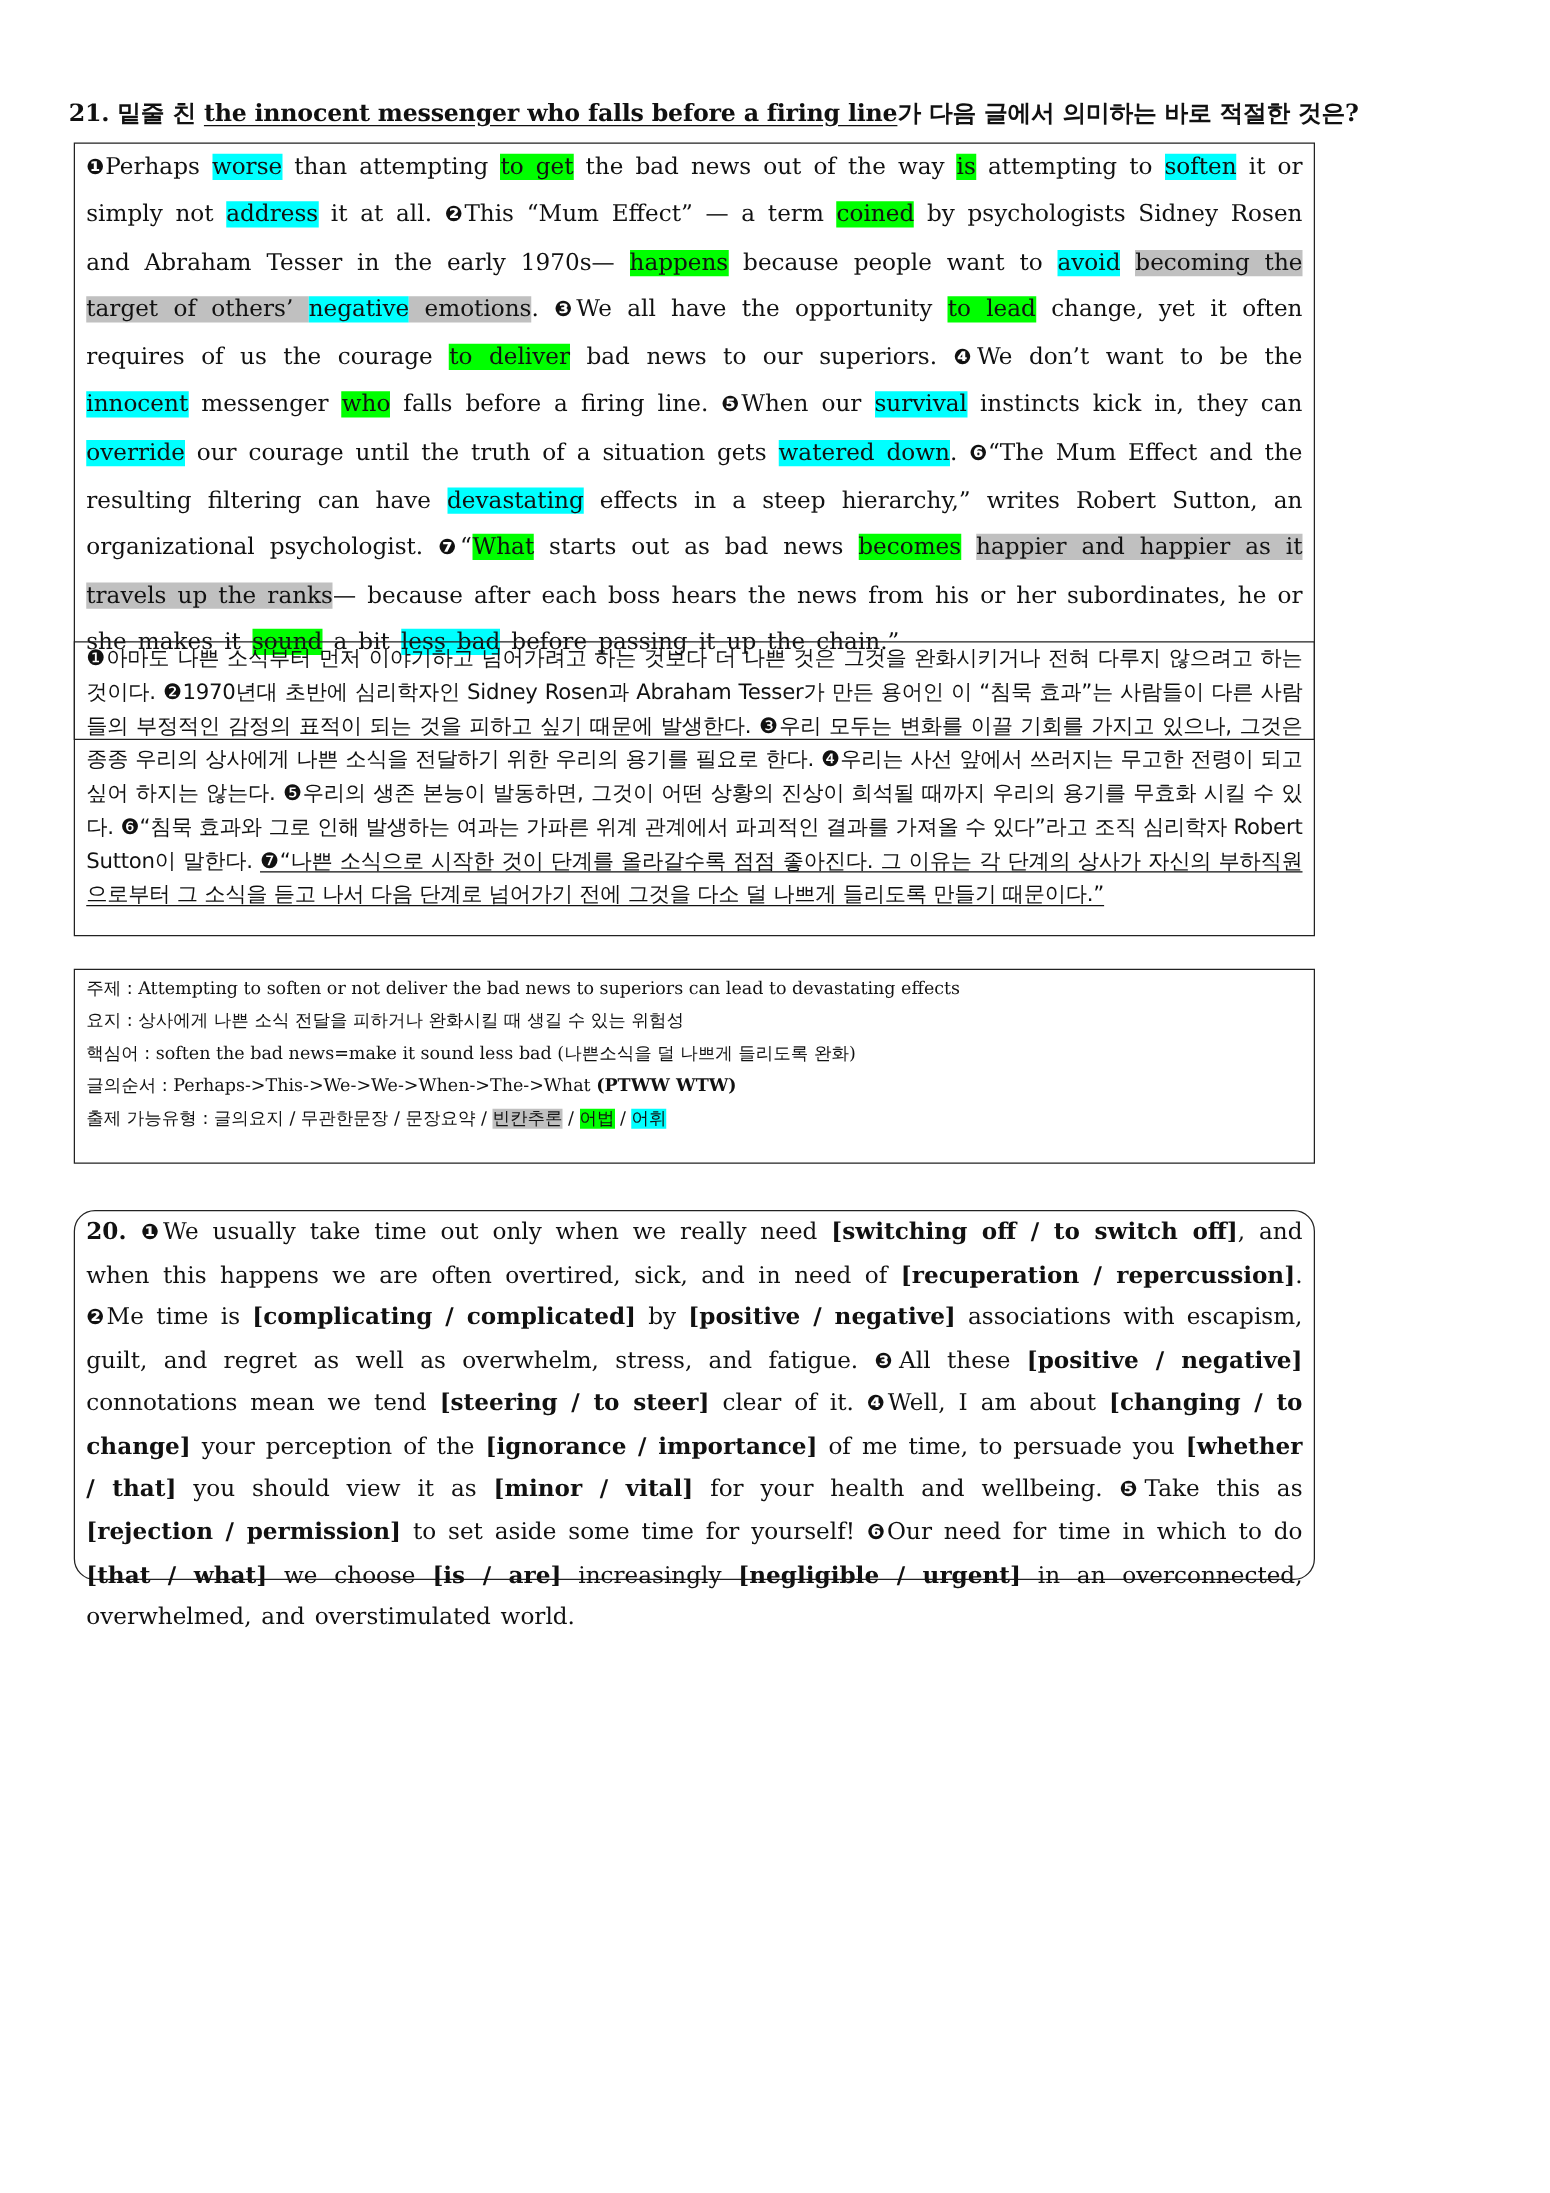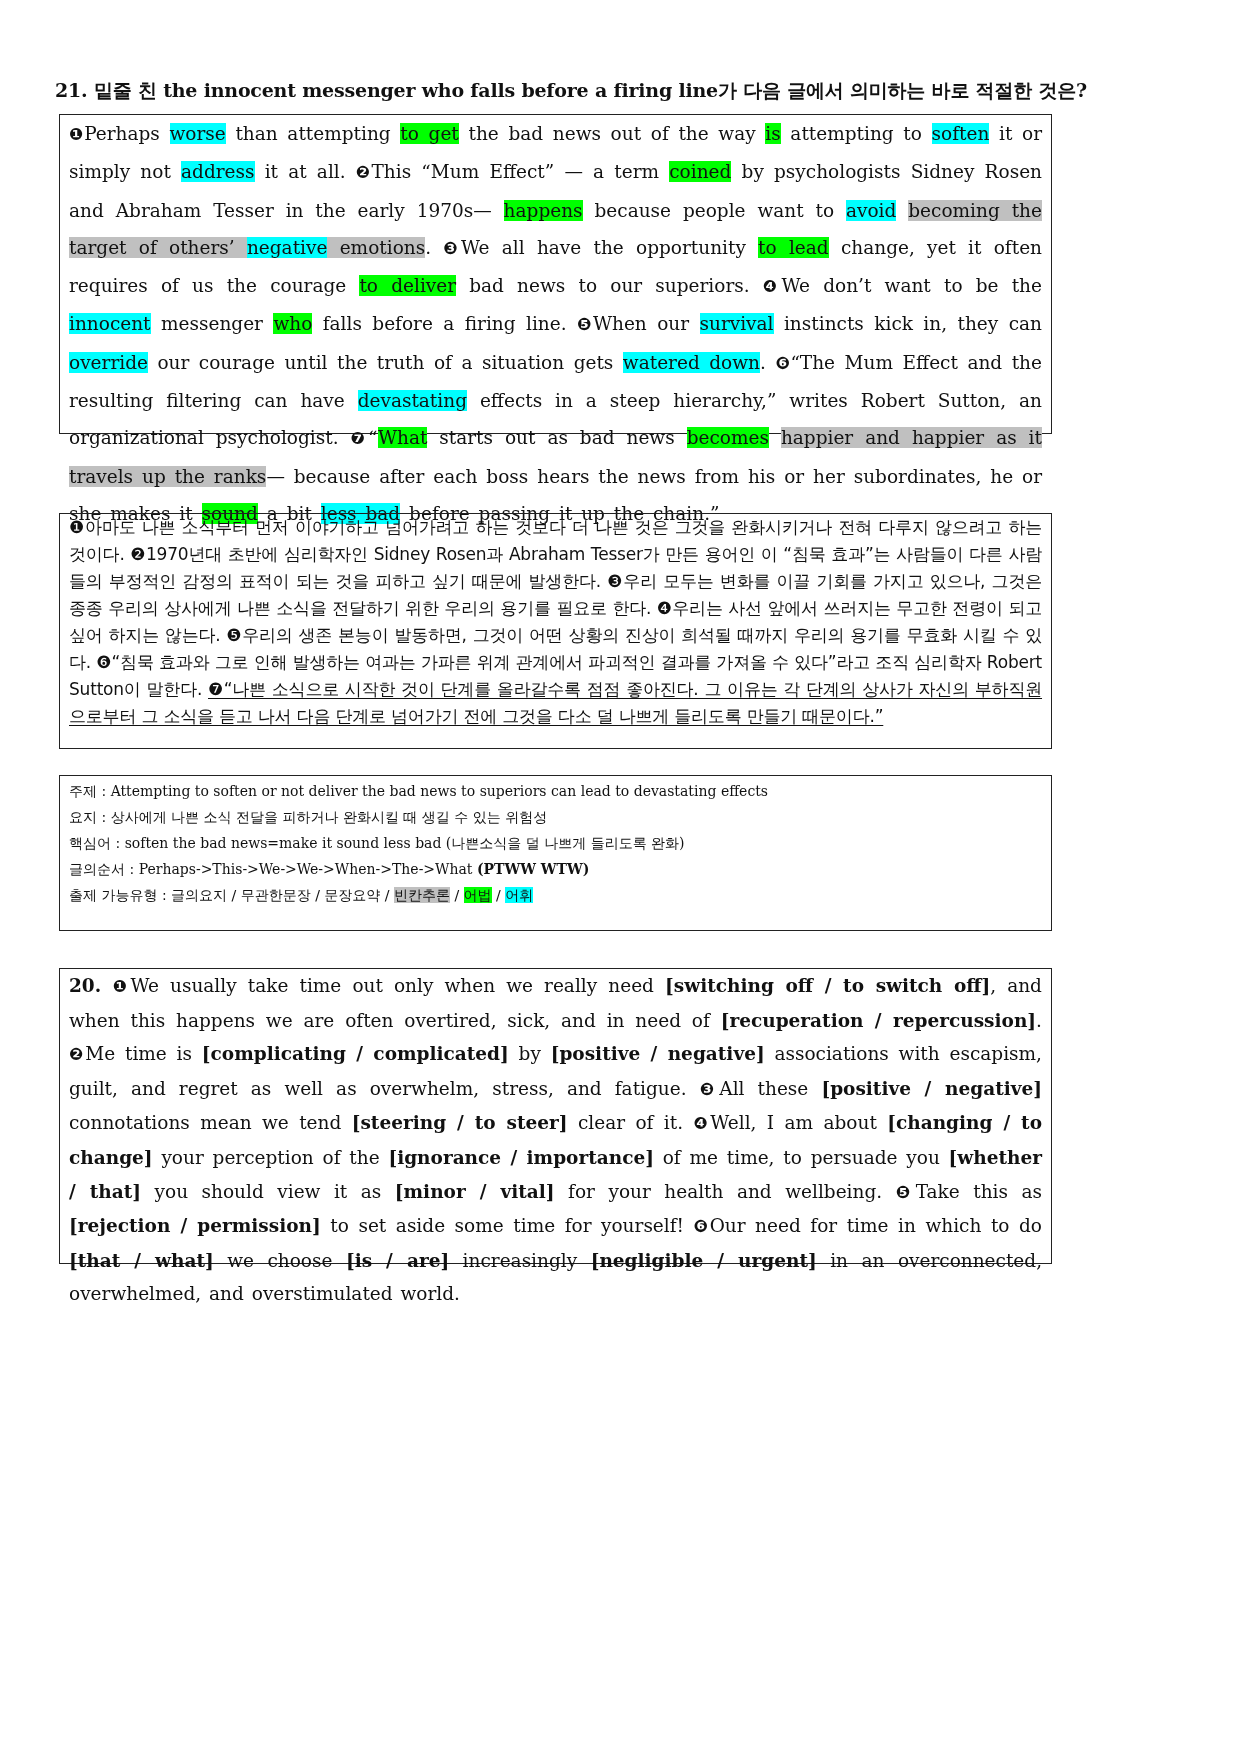--- a/index.html
+++ b/index.html
@@ -1,31 +1,31 @@
 <!DOCTYPE html>
 <html><head>
 <meta charset="utf-8">
 <style>
   html, body { margin: 0; padding: 0; background: #ffffff; }
   body { width: 1240px; height: 1754px; position: relative; font-family: "DejaVu Serif", "Liberation Serif", serif; color: #111; }
   .q-title { position: absolute; left: 55px; top: 78px; width: 1000px; font-size: 19px; font-weight: bold; white-space: nowrap; letter-spacing: -0.2px; }
-  .q-title .ul { text-underline-offset: 3px; }
+  .q-title .ul { text-decoration: underline; text-underline-offset: 3px; }
   .box { position: absolute; left: 59px; width: 993px; border: 1px solid #222; box-sizing: border-box; }
-  .passage { top: 114px; height: 320px; padding: 0 9px; font-size: 18.5px; line-height: 37.3px; text-align: justify; text-align-last: left; word-spacing: 3px; }
+  .passage { top: 114px; height: 478px; padding: 0 9px; font-size: 18.5px; line-height: 37.3px; text-align: justify; text-align-last: left; word-spacing: 3px; }
   .hl-c { background: #00FFFF; text-align: center; }
   .hl-g { background: #00FF00; }
   .hl-s { background: #C0C0C0; }
   .num { font-family: "DejaVu Sans", sans-serif; font-weight: bold; font-size: 17px; }
   .trans { top: 513px; height: 236px; padding: 0 9px; font-size: 17px; line-height: 27px; text-align: justify; text-align-last: left; letter-spacing: -0.2px; font-family: "DejaVu Sans", sans-serif; }
   .trans .last-ul { text-decoration: underline; text-underline-offset: 3px; }
   .summary { top: 775px; height: 156px; padding: 2px 9px; font-size: 14px; line-height: 26px; font-family: "DejaVu Sans", sans-serif; }
   .summary .row { white-space: nowrap; }
   .summary .en { font-family: "DejaVu Serif", serif; }
   .summary b { font-family: "DejaVu Serif", serif; }
-  .q20 { top: 968px; height: 296px; padding: 0 9px; font-size: 18.5px; line-height: 33.6px; text-align: justify; text-align-last: left; word-spacing: 2px; }
+  .q20 { top: 968px; height: 296px; padding: 0 9px; font-size: 18.5px; line-height: 33.6px; text-align: justify; text-align-last: left; word-spacing: 2px; border-radius: 17px; }
   .q20 .opt { font-weight: bold; }
   .q20 .qn { font-weight: bold; }
 </style>
 </head>
 <body>
 
 <div class="q-title">
   <span>21.</span>
   <span>밑줄 친</span>
   <span class="ul">the innocent messenger who falls before a firing line</span><span>가 다음 글에서 의미하는 바로 적절한 것은?</span>

